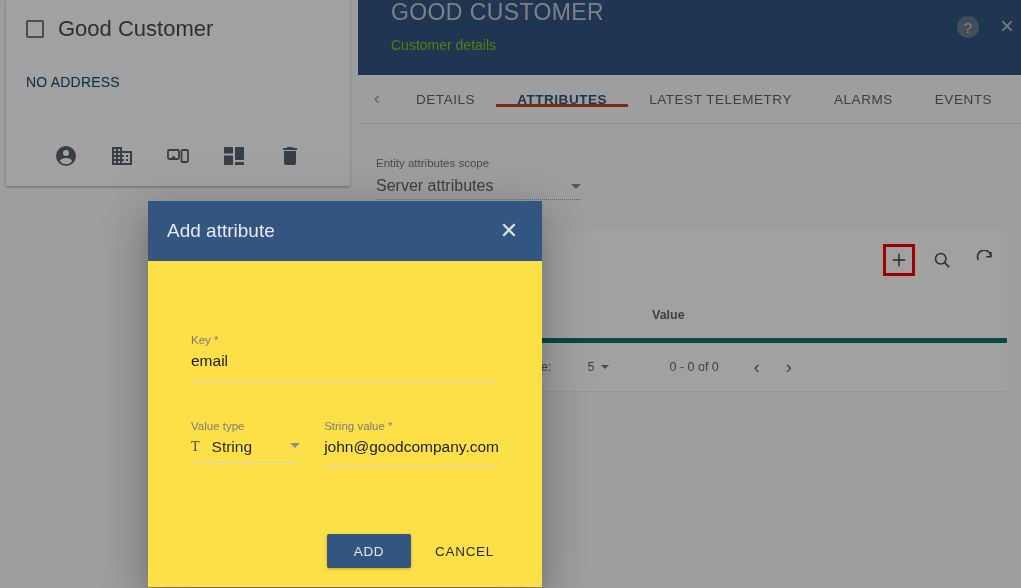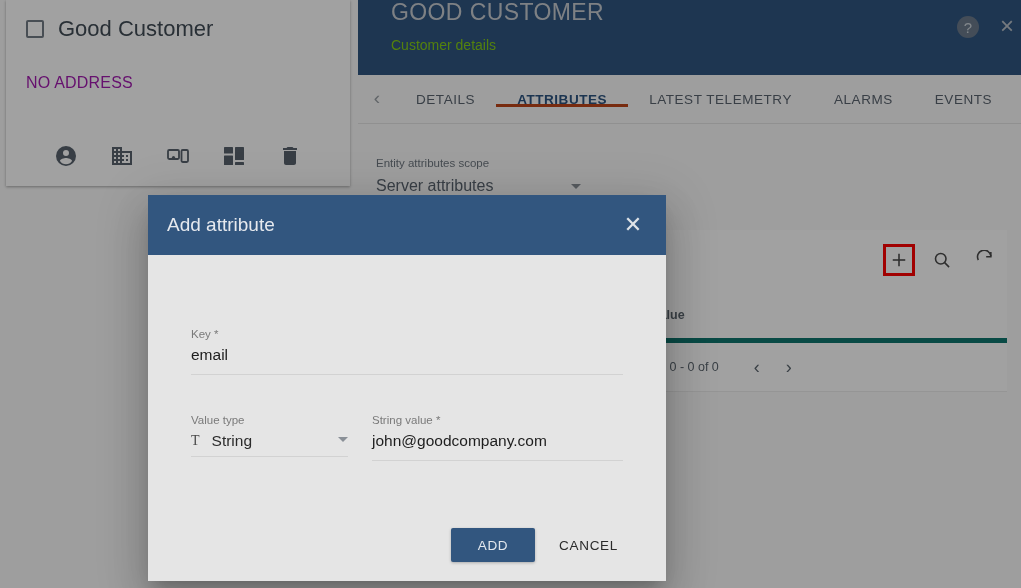--- a/index.html
+++ b/index.html
@@ -55,22 +55,22 @@
   .entity-title {
     font-size: 22px;
     color: #414c56;
     font-weight: 400;
     white-space: nowrap;
   }
   .entity-subtitle {
     position: absolute;
     left: 20px;
     top: 74px;
-    font-size: 16px;
-    color: #a21caf;
+    font-size: 14px;
+    color: #0c4a6e;
     letter-spacing: .2px;
   }
   .entity-actions {
     position: absolute;
     left: 0;
     right: 0;
     top: 143px;
     display: flex;
     justify-content: center;
     gap: 30px;
@@ -309,24 +309,24 @@
     position: absolute;
     inset: 0;
     background: rgba(0,0,0,0.37);
     z-index: 20;
   }
 
   
   #dialog {
     position: absolute;
     left: 148px;
-    top: 195px;
-    width: 518px;
+    top: 201px;
+    width: 394px;
     height: 386px;
-    background: #e5e5e5;
+    background: #fde047;
     z-index: 30;
     box-shadow: 0 11px 15px -7px rgba(0,0,0,.2), 0 24px 38px 3px rgba(0,0,0,.14), 0 9px 46px 8px rgba(0,0,0,.12);
     display: flex;
     flex-direction: column;
   }
   .dlg-header {
     height: 60px;
     background: #32567f;
     display: flex;
     align-items: center;

